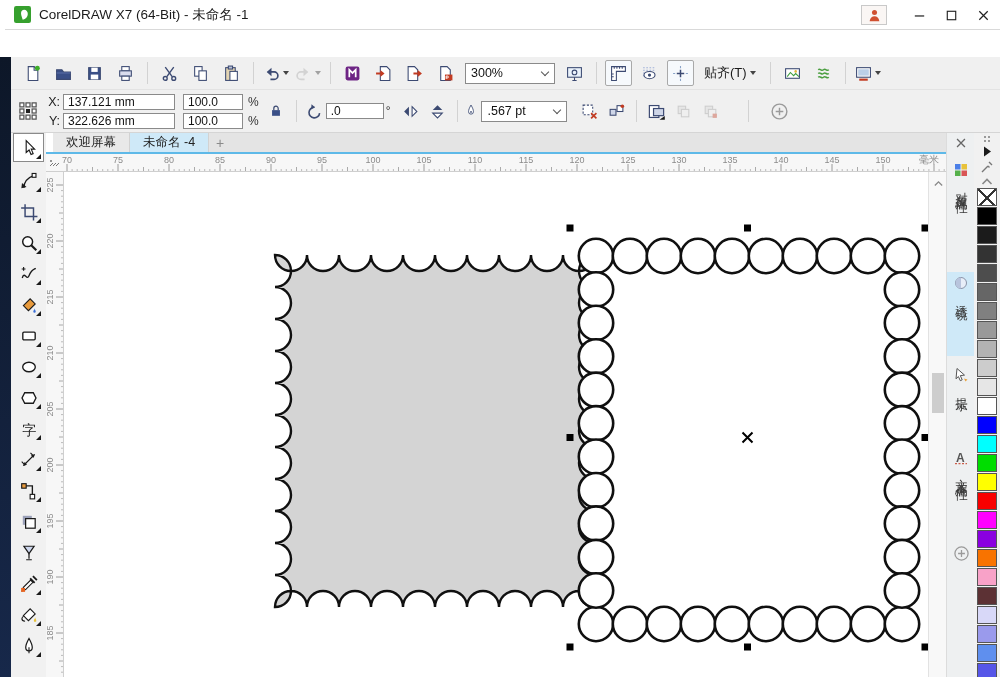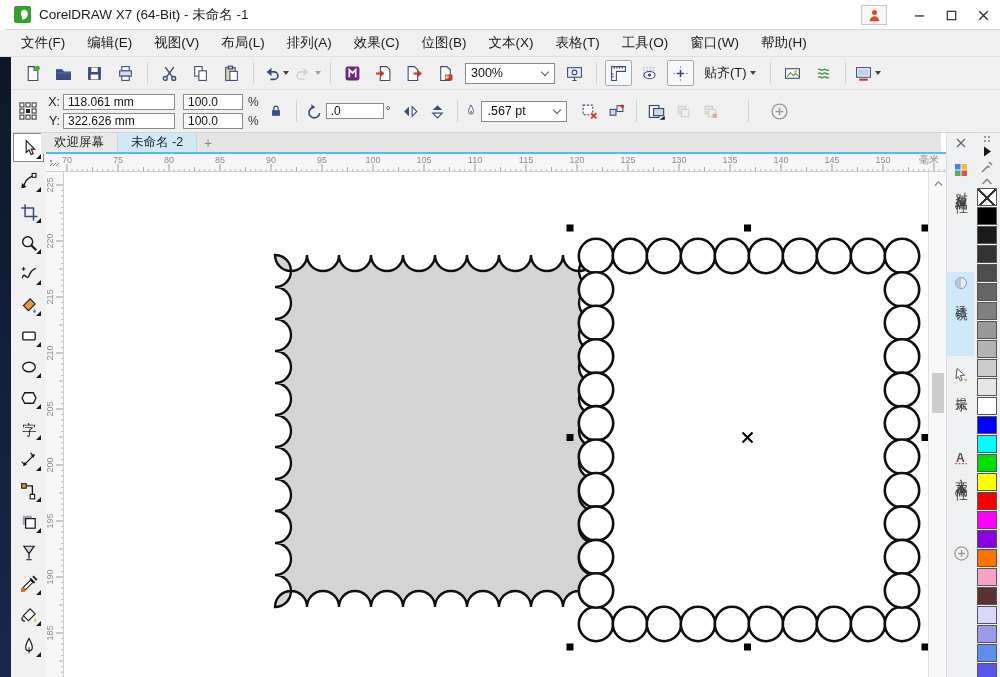--- a/index.html
+++ b/index.html
@@ -63,21 +63,21 @@
                background:linear-gradient(180deg,#0d1728,#17284a); }
   #toolbox { position:absolute; left:11px; top:133px; width:35px; height:544px; background:#f1f1f1; }
   .xbtn { position:absolute; left:2px; width:31px; height:29px; display:flex; align-items:center;
           justify-content:center; background:transparent; border:1px solid transparent; }
   .xbtn.selected { background:#fff; border-color:#8a8a8a; }
   .xbtn .icn { width:18px; height:18px; }
   .fly::after { content:""; position:absolute; right:2px; bottom:2px;
                 border-left:5px solid transparent; border-bottom:5px solid #1a1a1a; }
 
   
-  #tabrow { position:absolute; left:41px; top:133px; width:900px; height:21px; background:#e4e4e4; display:flex; }
+  #tabrow { position:absolute; left:53px; top:133px; width:900px; height:21px; background:#e4e4e4; display:flex; }
   .dtab { height:19px; padding:0 13px; font-size:12.5px; display:flex; align-items:center;
           background:#e9e9e9; border-right:1px solid #d2d2d2; color:#222; }
   .dtab.active { background:#cfe9f8; }
   .addtab { width:22px; height:19px; display:flex; align-items:center; justify-content:center;
             color:#8a8a8a; font-size:14px; background:#e4e4e4; border:none; }
   #tabline { position:absolute; left:46px; top:152px; width:900px; height:2px; background:#5eb9e8; }
 
   
   #rulercorner { position:absolute; left:46px; top:154px; width:18px; height:18px; background:#f4f4f4; }
   #hruler { position:absolute; left:46px; top:154px; width:900px; height:18px; background:#f7f7f7;
@@ -157,34 +157,20 @@
         <button class="winbtn">
           <span class="icn">
             <svg viewBox="0 0 16 16">
               <path d="M3.5 3.5l9 9M12.5 3.5l-9 9" stroke="#222" stroke-width="1.3"></path>
             </svg>
           </span>
         </button>
       </div>
   </div>
 
-  <div id="menubar">
-      <div class="mitem">文件(F)</div>
-      <div class="mitem">编辑(E)</div>
-      <div class="mitem">视图(V)</div>
-      <div class="mitem">布局(L)</div>
-      <div class="mitem">排列(A)</div>
-      <div class="mitem">效果(C)</div>
-      <div class="mitem">位图(B)</div>
-      <div class="mitem">文本(X)</div>
-      <div class="mitem">表格(T)</div>
-      <div class="mitem">工具(O)</div>
-      <div class="mitem">窗口(W)</div>
-      <div class="mitem">帮助(H)</div>
-    </div>
 
   <div id="leftstrip"></div>
 
   <div id="toolbar">
       <button class="tbtn">
         <span class="icn">
           <svg viewBox="0 0 16 16">
             <path d="M4 1.5h5.5L13 5v9.5H4z" fill="#fff" stroke="#3c4a72"></path>
             <path d="M9.5 1.5V5H13" fill="none" stroke="#3c4a72"></path>
             <circle cx="12.6" cy="3" r="2.3" fill="#3fae29"></circle>
@@ -382,21 +368,21 @@
             <rect x="1.5" y="11.3" width="3.2" height="3.2"></rect>
             <rect x="6.4" y="11.3" width="3.2" height="3.2"></rect>
             <rect x="11.3" y="11.3" width="3.2" height="3.2"></rect>
           </g>
           <rect x="6.4" y="6.4" width="3.2" height="3.2" fill="#222"></rect>
         </svg>
       </span>
     <div class="stack2">
       <div class="frow">
         <span class="flbl">X:</span>
-        <div class="field w112">118.061 mm</div>
+        <div class="field w112">137.121 mm</div>
       </div>
       <div class="frow">
         <span class="flbl">Y:</span>
         <div class="field w112">322.626 mm</div>
       </div>
     </div>
     <div class="stack2">
       <div class="frow">
         <div class="field w52">100.0</div>
         <span class="unit">%</span>
@@ -639,21 +625,21 @@
           <svg viewBox="0 0 16 16">
             <path d="M8 1.3C5.9 5 5.1 7.4 5.1 9.4a2.9 2.9 0 0 0 5.8 0c0-2-.8-4.4-2.9-8.1z" fill="#fff" stroke="#1a1a1a" stroke-width="1.1"></path>
             <path d="M8 9v5.5" stroke="#1a1a1a"></path>
           </svg>
         </span>
       </button>
     </div>
 
   <div id="tabrow">
       <div class="dtab">欢迎屏幕</div>
-      <div class="dtab active">未命名 -2</div>
+      <div class="dtab active">未命名 -4</div>
       <button class="addtab">+</button>
     </div>
   <div id="tabline"></div>
 
   <div id="rulercorner"></div>
   <span id="rulerorigin" class="icn">
       <svg viewBox="0 0 16 16">
         <path d="M3 10l3-3M6 10l3-3M9 10l3-3" stroke="#777" stroke-width="1"></path>
         <circle cx="4" cy="5" r="1" fill="#777"></circle>
       </svg>

